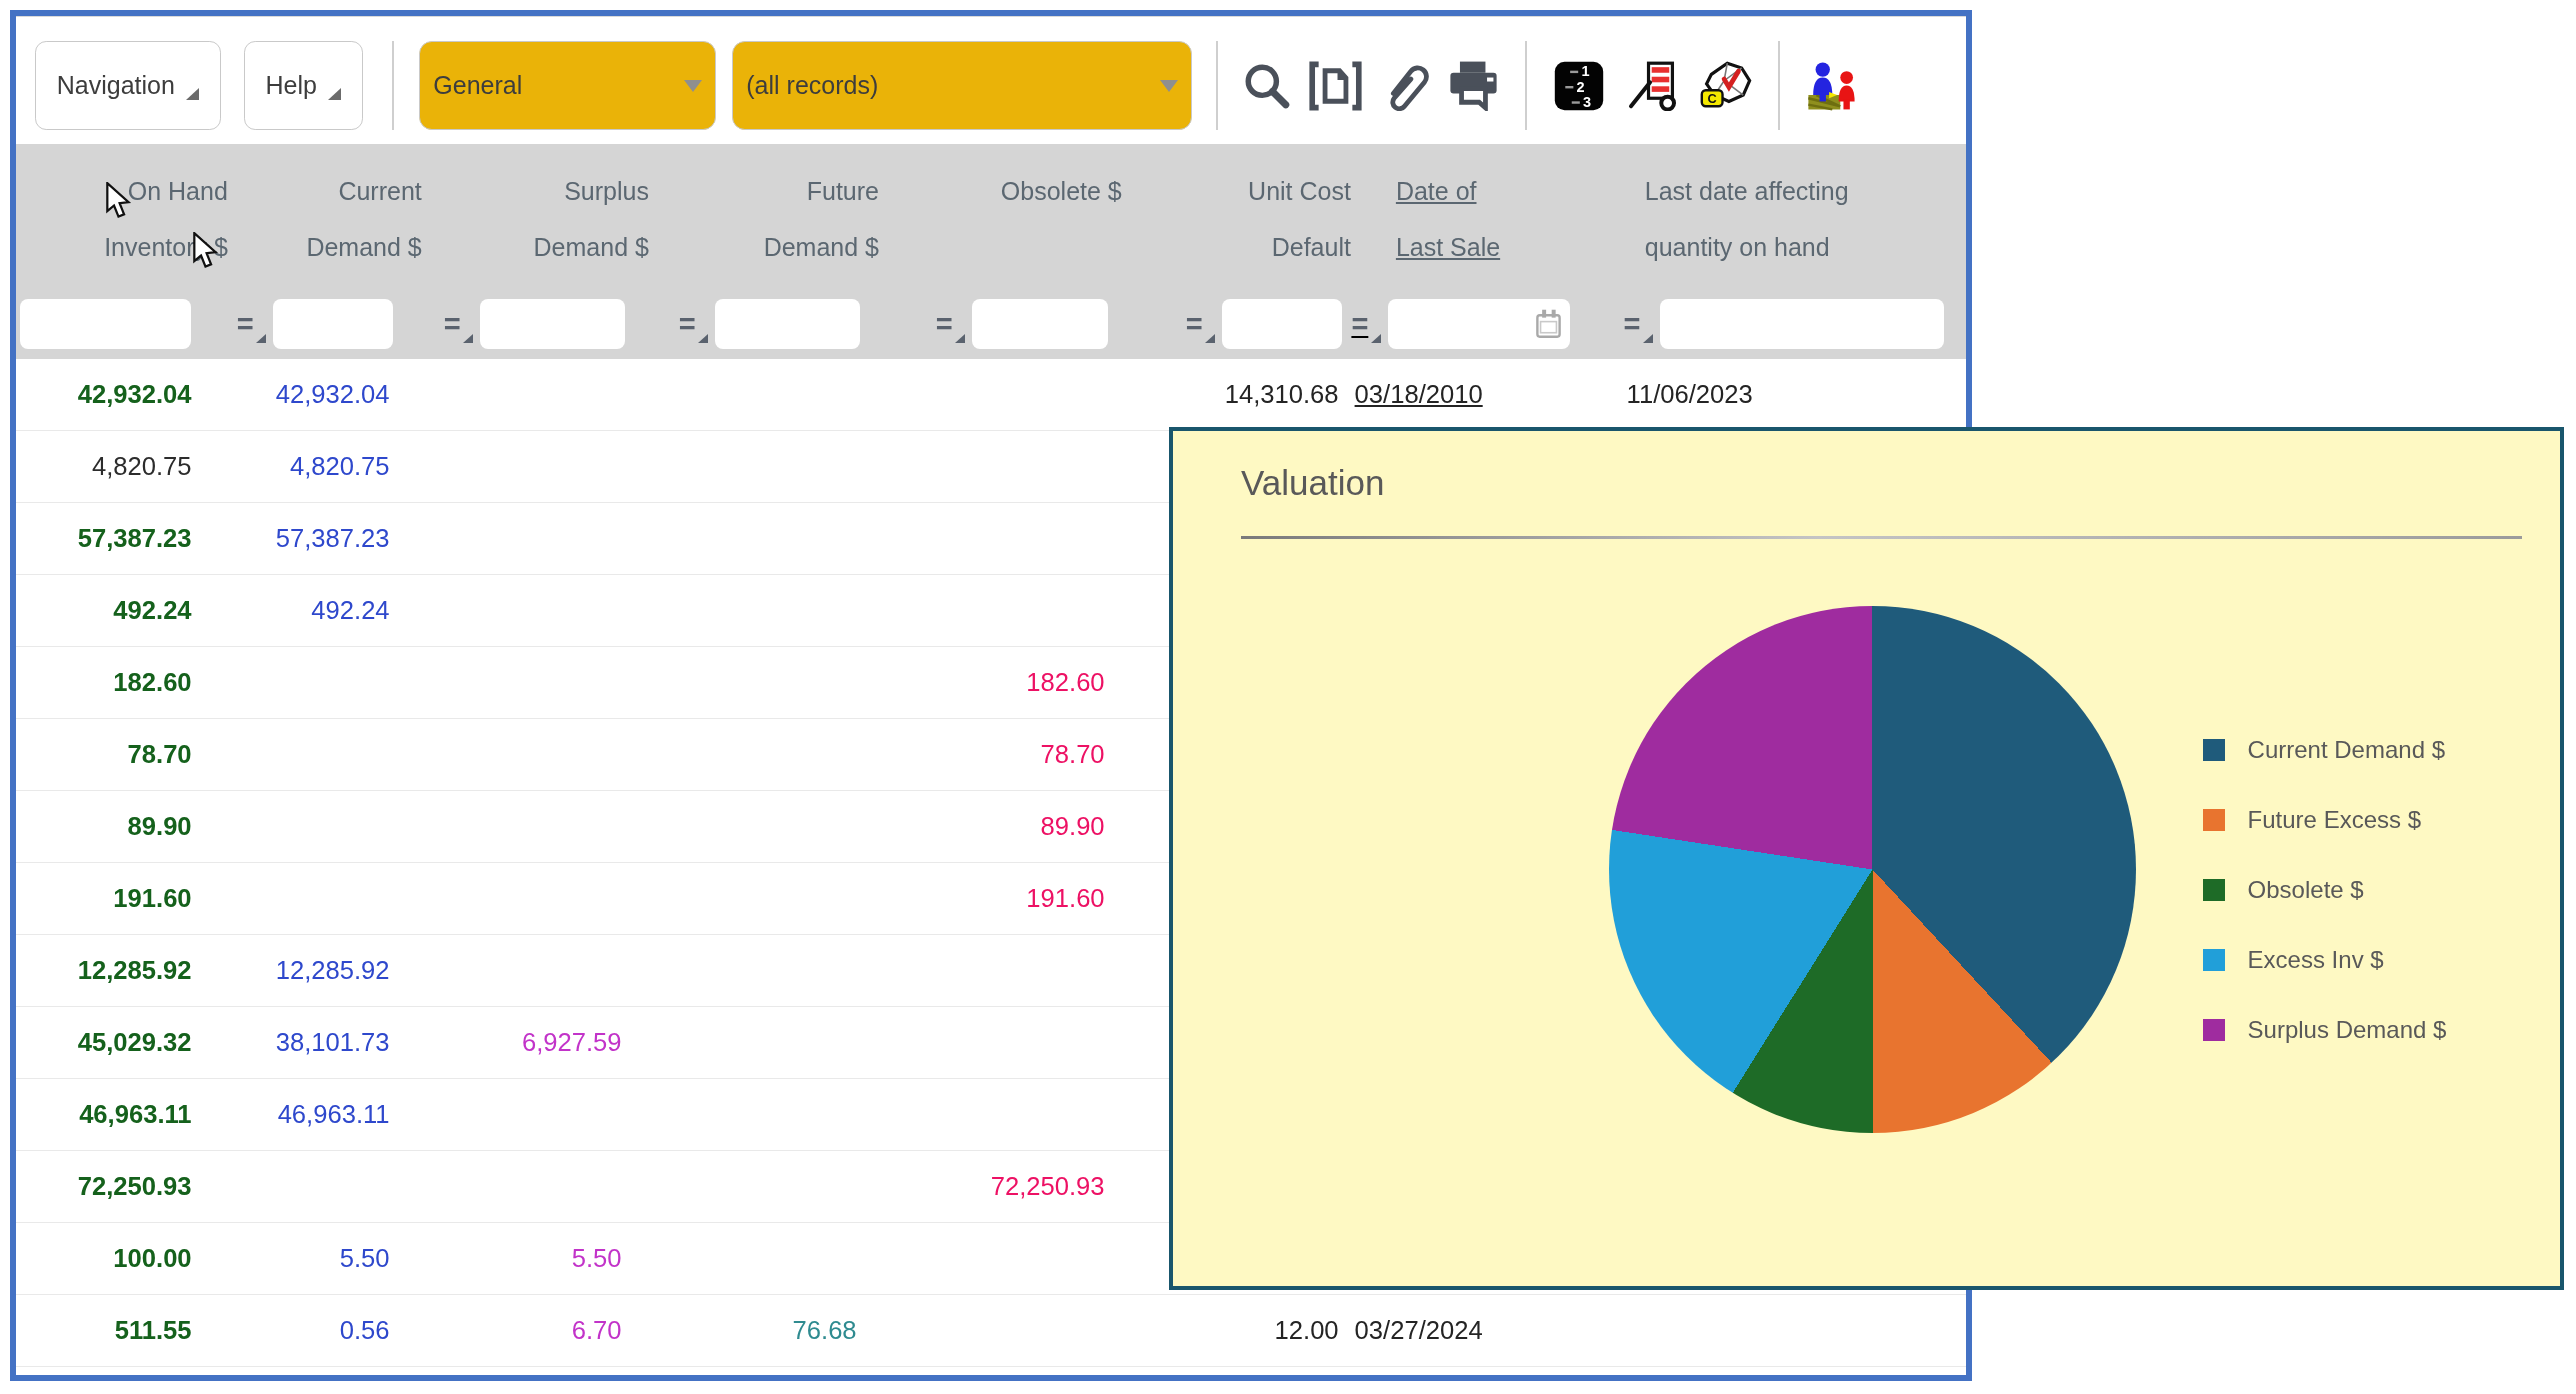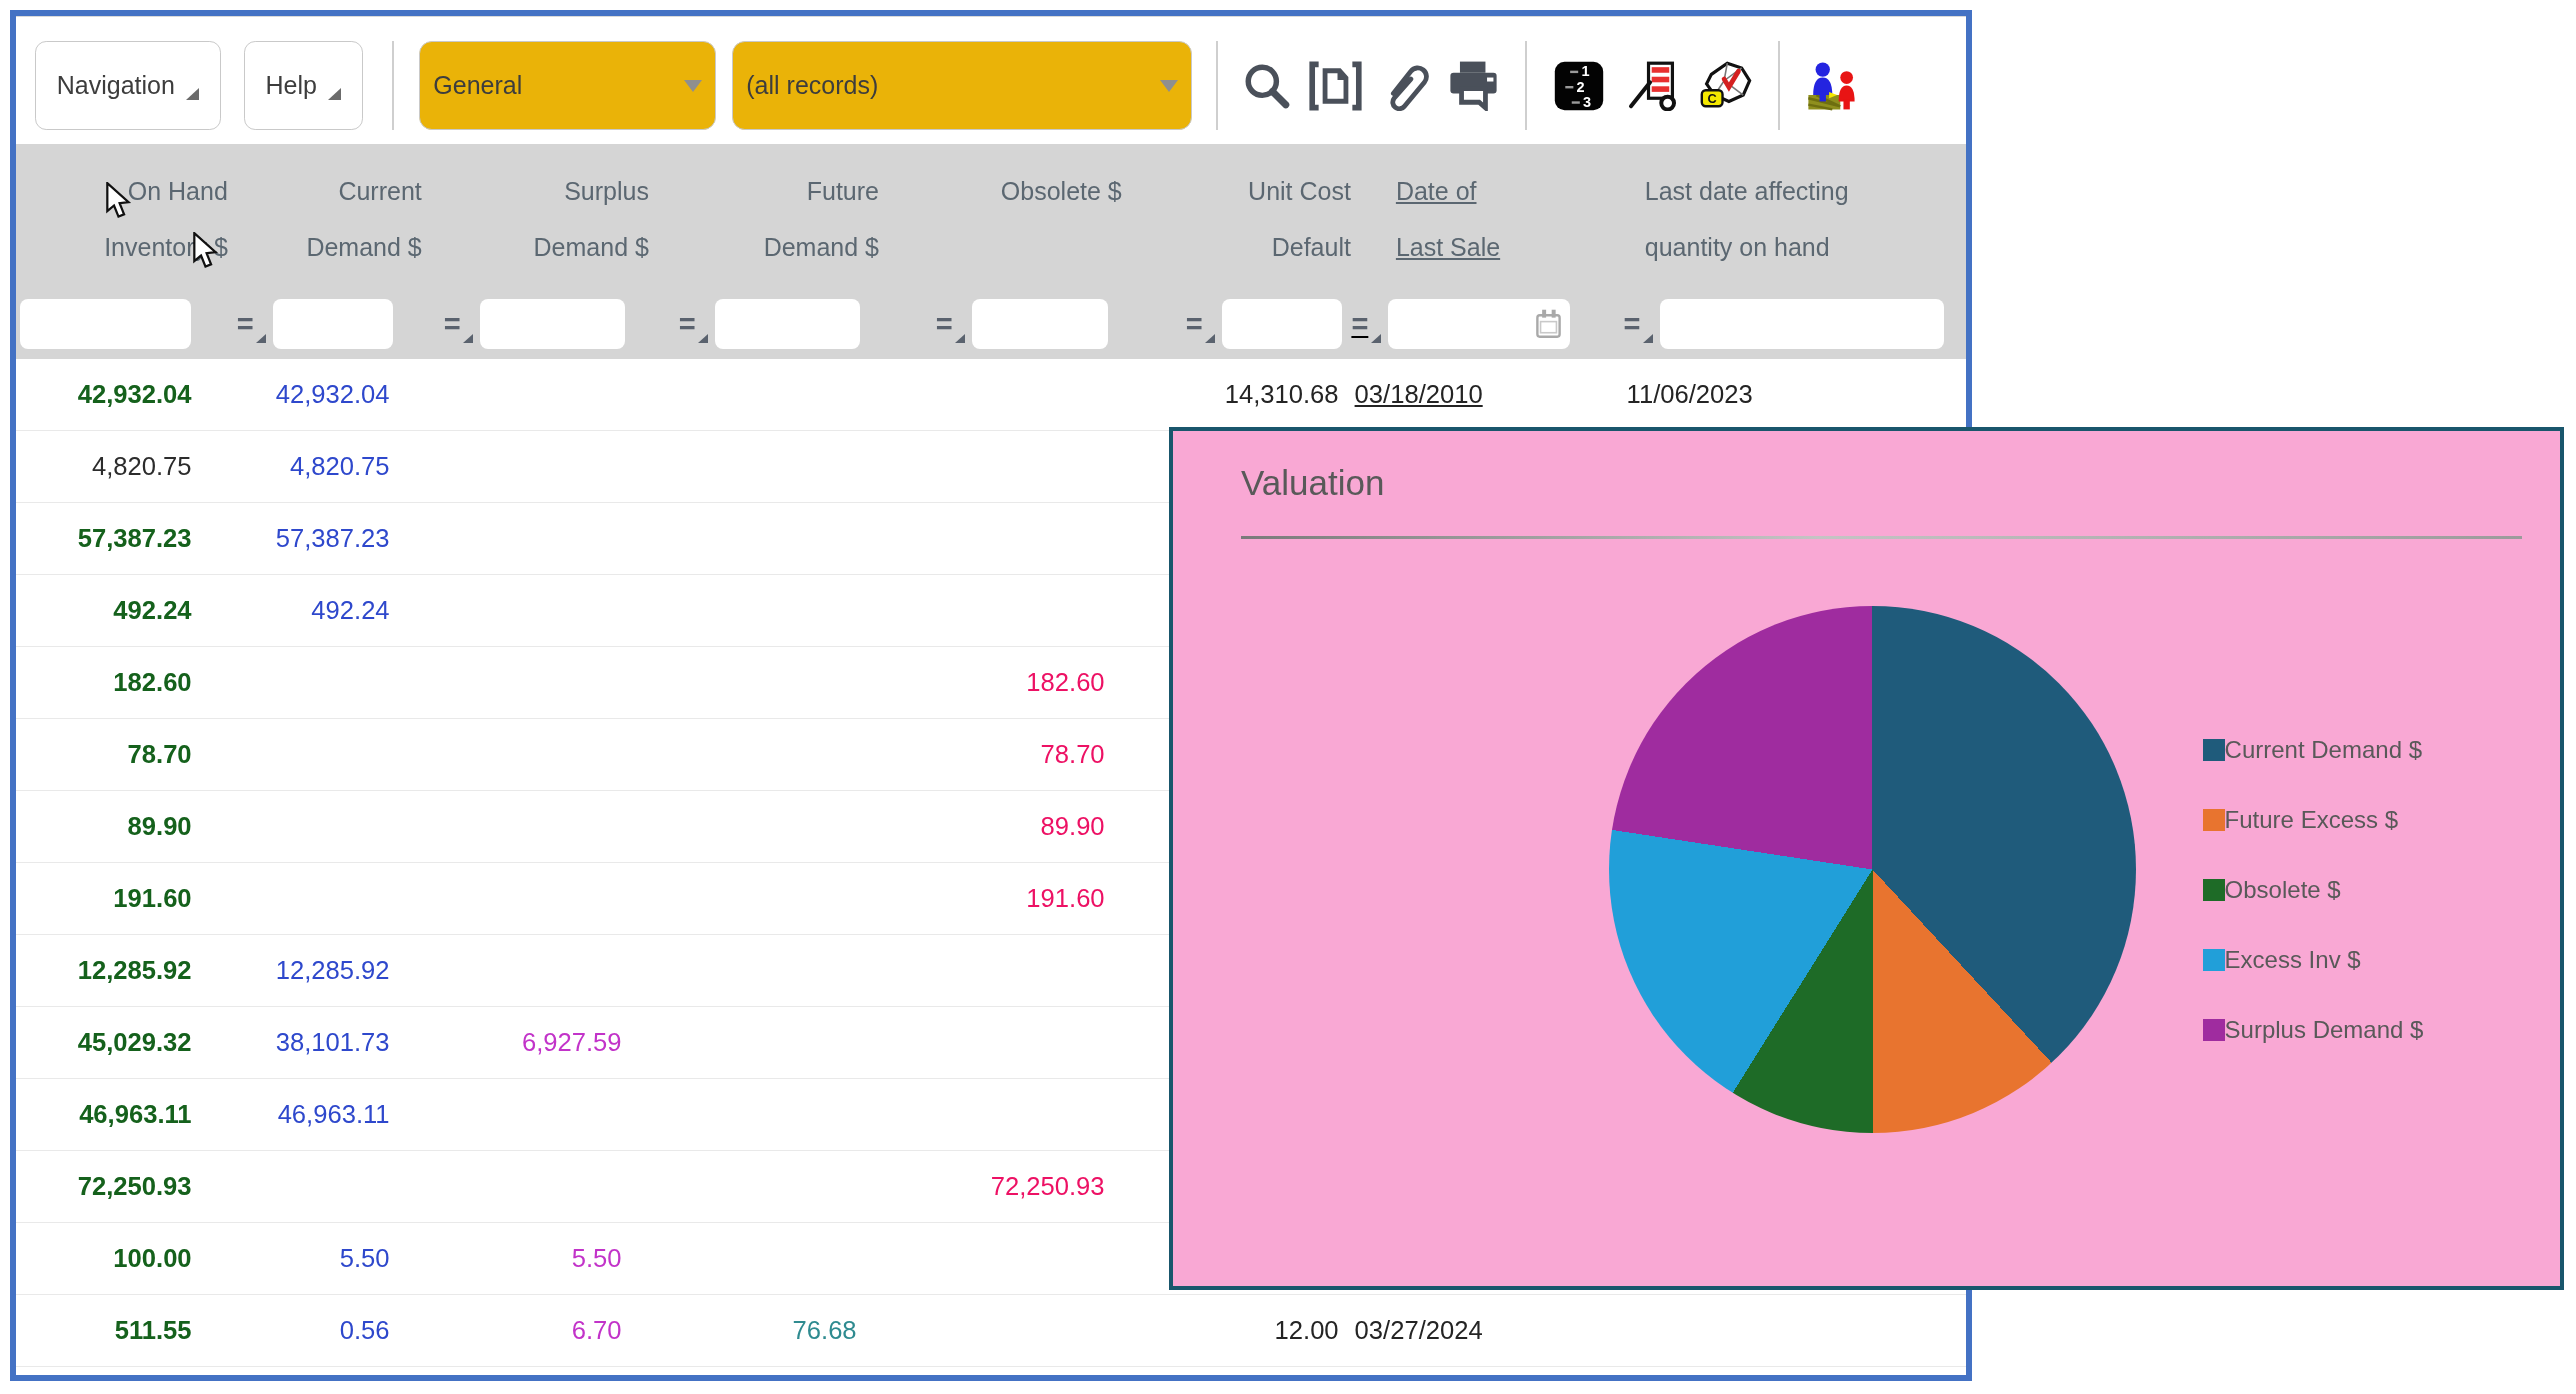--- a/index.html
+++ b/index.html
@@ -51,27 +51,27 @@
   .c1 { color:#15611c; font-weight:bold; }
   .c1.plain { color:#2c2c2c; font-weight:normal; }
   .c2 { color:#2e48cc; }
   .c3 { color:#c233c9; }
   .c4 { color:#2f8b90; }
   .c5 { color:#ed1164; }
   .c6, .c7, .c8 { color:#242424; }
 
   
   .panel { position:absolute; left:1169px; top:427px; width:1395px; height:863px;
-           background:#f9a8d4; border:4.8px solid #19566c; z-index:5; }
+           background:#fef9c3; border:4.8px solid #19566c; z-index:5; }
   .panel-title { position:absolute; left:68px; top:32px; font-size:35px; color:#595959; }
   .panel-rule { position:absolute; left:68px; top:105px; right:38px; height:3.2px;
                 background:linear-gradient(90deg,#7a7a7a 0%, #c4c4c4 45%, #9b9b9b 100%); }
   .pie { position:absolute; left:436px; top:175px; width:527px; height:527px; border-radius:50%; }
   .legend { position:absolute; left:1030px; top:304px; display:flex; flex-direction:column; gap:40px; }
-  .legend-item { display:flex; align-items:center; gap:0; height:30px; }
+  .legend-item { display:flex; align-items:center; gap:23px; height:30px; }
   .swatch { width:21.6px; height:21.6px; flex:0 0 21.6px; }
   .legend-label { font-size:24px; color:#595959; white-space:nowrap; }
 
   .cursor { position:absolute; z-index:9; }
 </style>
 </head>
 <body>
 
 <div class="window">
 

